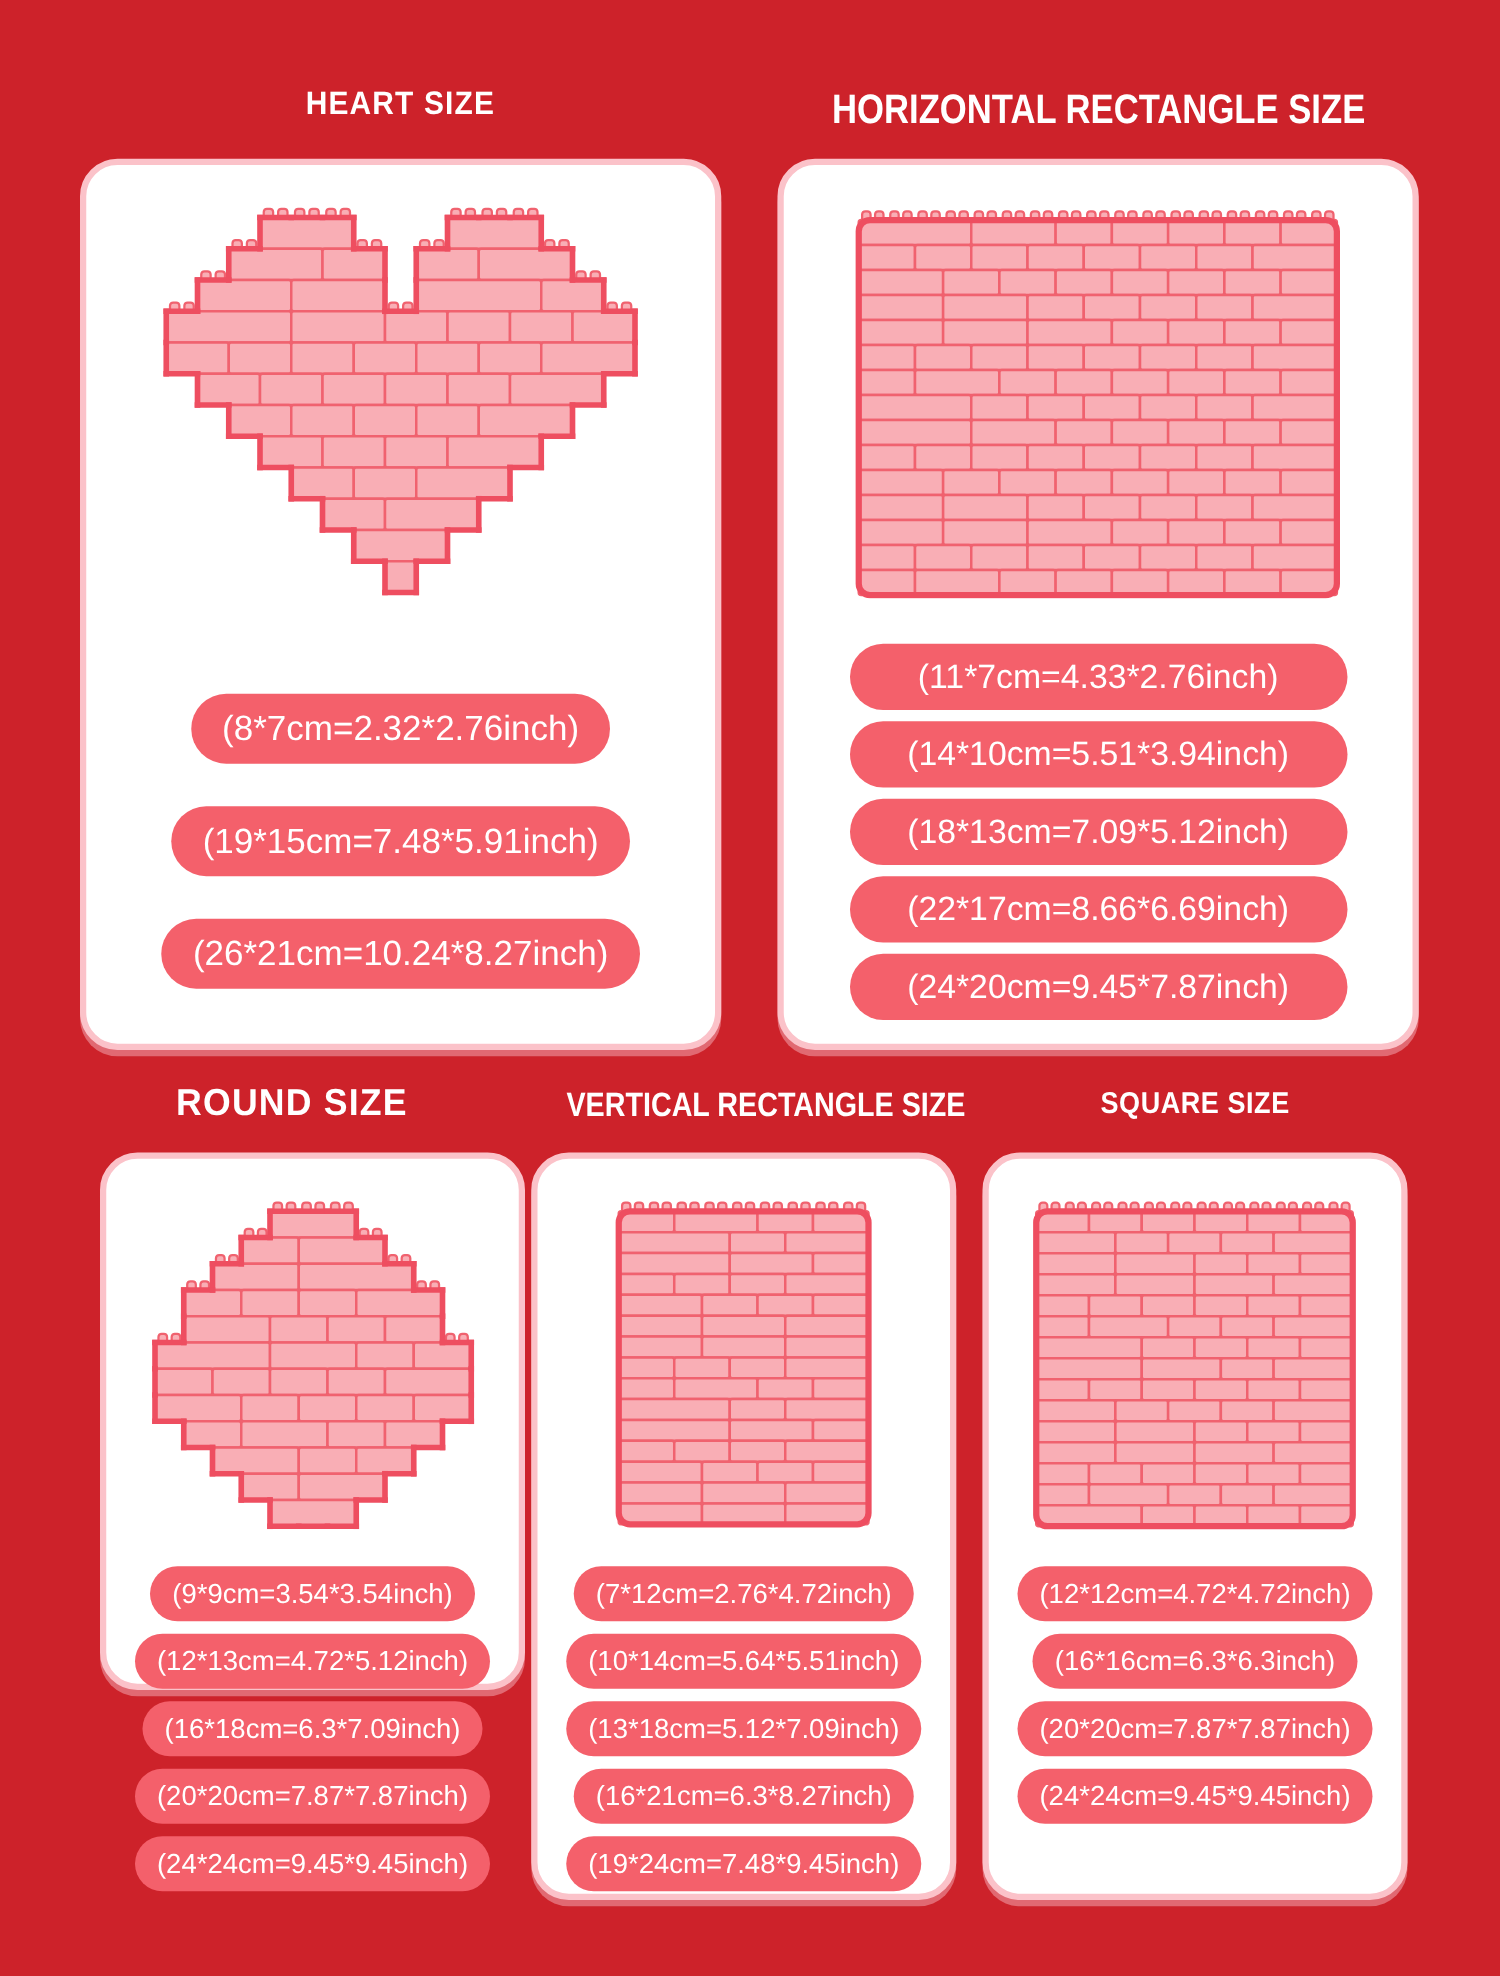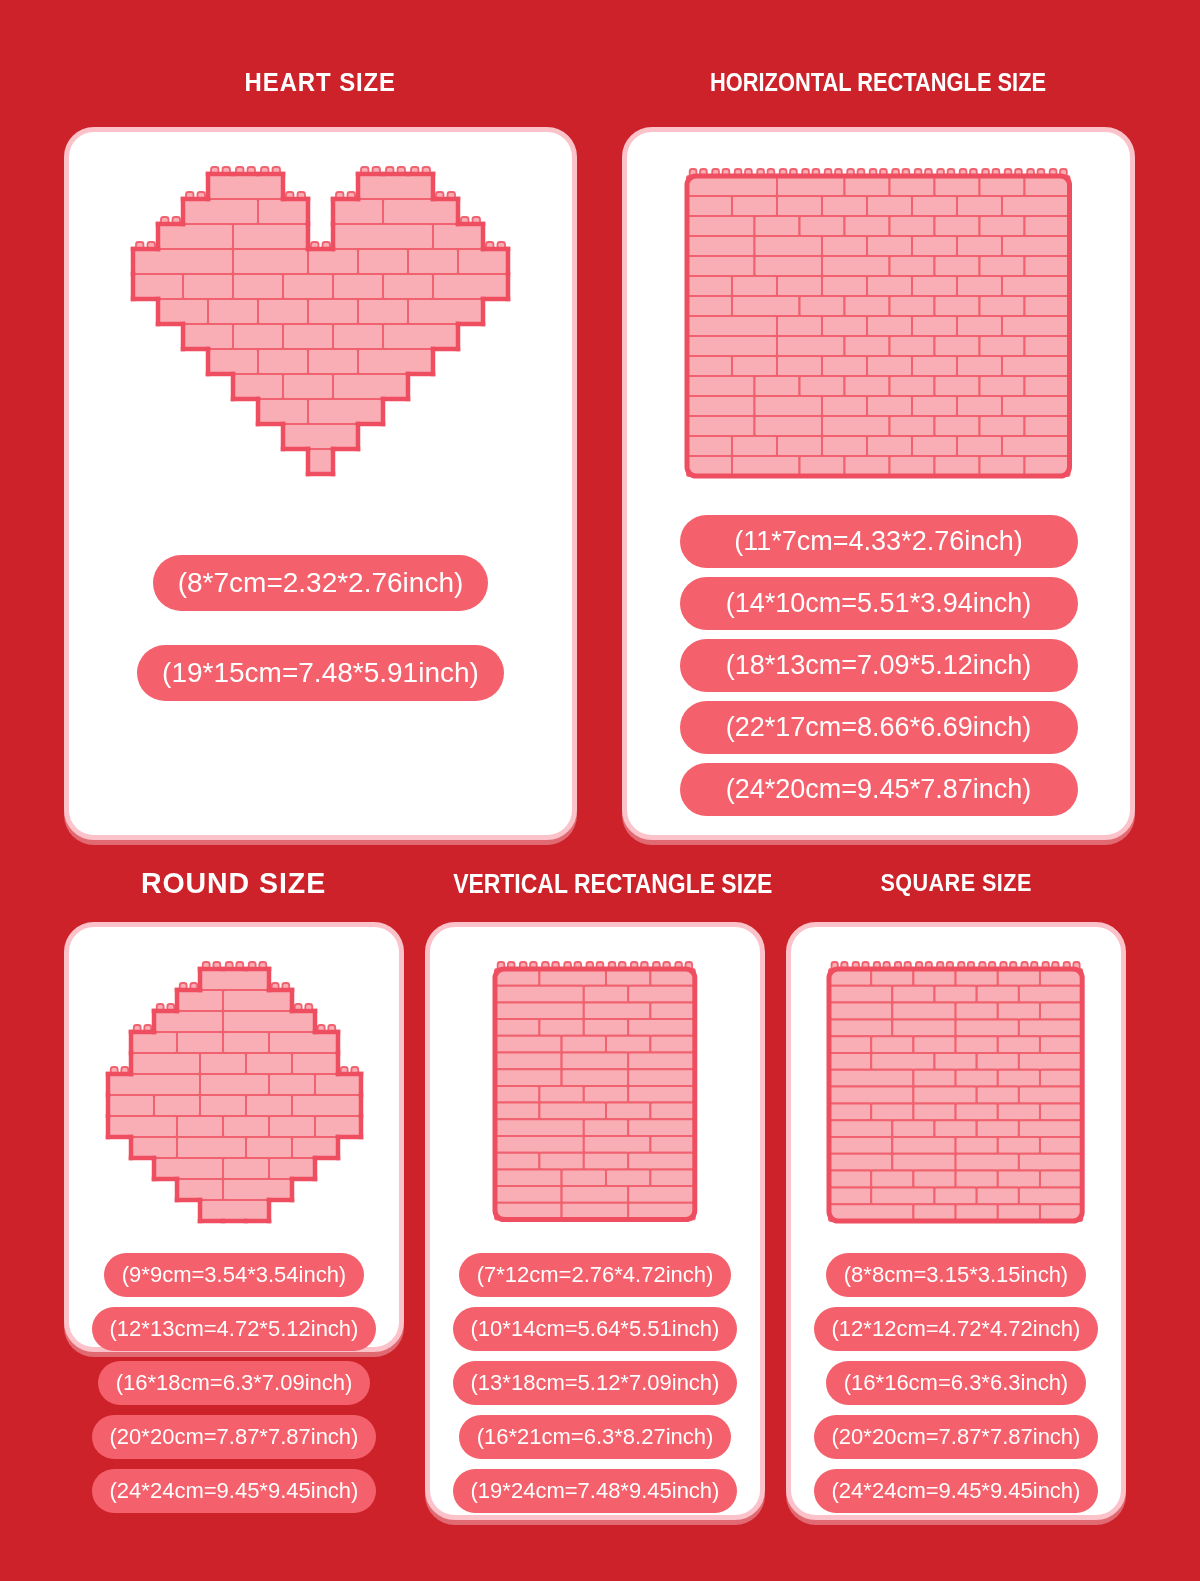--- a/index.html
+++ b/index.html
@@ -3,34 +3,34 @@
 <meta charset="utf-8">
 <style>
   html,body{margin:0;padding:0;background:#cd222a;}
   .canvas{position:relative;width:1200px;height:1581px;background:var(--bg,#cd222a);
           overflow:hidden;font-family:"Liberation Sans",sans-serif;}
   .title{position:absolute;color:var(--titleText,#fff);font-weight:bold;text-align:center;
          white-space:nowrap;line-height:1.15;}
   .title .tx{display:inline-block;transform-origin:center;}
   #title-heart{left:64px;top:68px;width:513px;font-size:26px;letter-spacing:1px;}
   #title-heart .tx{transform:scaleX(0.92);}
-  #title-horizontal{left:622px;top:68px;width:513px;font-size:26px;}
+  #title-horizontal{left:622px;top:68px;width:513px;font-size:33px;}
   #title-horizontal .tx{transform:scaleX(0.84);}
   #title-round{left:64px;top:866px;width:340px;font-size:30px;letter-spacing:1px;}
   #title-round .tx{transform:scaleX(0.95);}
   #title-vertical{left:425px;top:869px;width:340px;font-size:27px;}
   #title-vertical .tx{transform:scaleX(0.85);}
   #title-square{left:786px;top:869px;width:340px;font-size:24px;letter-spacing:0.5px;}
   #title-square .tx{transform:scaleX(0.9);}
 
   .card{position:absolute;background:var(--cardBg,#fff);border:5px solid var(--cardBorder,#fbc2c9);
         border-radius:30px;box-sizing:border-box;box-shadow:0 5px 0 rgba(250,194,201,0.45);}
   #card-heart{left:64px;top:127px;width:513px;height:713px;}
   #card-horizontal{left:622px;top:127px;width:513px;height:713px;}
-  #card-round{left:64px;top:922px;width:340px;height:430px;}
+  #card-round{left:80px;top:922px;width:340px;height:430px;}
   #card-vertical{left:425px;top:922px;width:340px;height:598px;}
   #card-square{left:786px;top:922px;width:340px;height:598px;}
 
   .shape-wrap{position:absolute;left:0;right:0;display:flex;justify-content:center;}
   #card-heart .shape-wrap{top:32px;}
   #card-horizontal .shape-wrap{top:34px;}
   #card-round .shape-wrap,#card-vertical .shape-wrap,#card-square .shape-wrap{top:32px;}
 
   .pills{position:absolute;left:0;right:0;display:flex;flex-direction:column;align-items:center;}
   #card-heart .pills{top:423px;gap:34px;}
@@ -201,20 +201,21 @@
           <line x1="203" y1="285" x2="228" y2="285" stroke="#ee4e60" stroke-width="4.5" stroke-linecap="square"></line>
           <line x1="228" y1="260" x2="228" y2="285" stroke="#ee4e60" stroke-width="4.5" stroke-linecap="square"></line>
           <line x1="178" y1="310" x2="203" y2="310" stroke="#ee4e60" stroke-width="4.5" stroke-linecap="square"></line>
           <line x1="178" y1="285" x2="178" y2="310" stroke="#ee4e60" stroke-width="4.5" stroke-linecap="square"></line>
           <line x1="203" y1="285" x2="203" y2="310" stroke="#ee4e60" stroke-width="4.5" stroke-linecap="square"></line>
         </svg>
       </div>
     <div class="pills" id="pills-heart">
         <div class="pill pill-lg">(8*7cm=2.32*2.76inch)</div>
         <div class="pill pill-lg">(19*15cm=7.48*5.91inch)</div>
+        <div class="pill pill-lg">(26*21cm=10.24*8.27inch)</div>
       </div>
   </div>
 
   <div class="card" id="card-horizontal">
     <div class="shape-wrap" id="shape-horizontal">
         <svg width="388.5" height="313" viewBox="0 0 388.5 313">
           <rect x="5.699999999999999" y="3" width="6.75" height="11" rx="2.5" fill="#f9aeb5" stroke="#f0626f" stroke-width="1.8"></rect>
           <rect x="16.049999999999997" y="3" width="6.75" height="11" rx="2.5" fill="#f9aeb5" stroke="#f0626f" stroke-width="1.8"></rect>
           <rect x="28.2" y="3" width="6.75" height="11" rx="2.5" fill="#f9aeb5" stroke="#f0626f" stroke-width="1.8"></rect>
           <rect x="38.55" y="3" width="6.75" height="11" rx="2.5" fill="#f9aeb5" stroke="#f0626f" stroke-width="1.8"></rect>
@@ -677,21 +678,20 @@
           <rect x="192.9" y="228.4" width="63.300000000000004" height="16.8" rx="2" fill="#f9aeb5" stroke="#f0626f" stroke-width="2"></rect>
           <rect x="3" y="245.20000000000002" width="84.4" height="16.8" rx="2" fill="#f9aeb5" stroke="#f0626f" stroke-width="2"></rect>
           <rect x="87.4" y="245.20000000000002" width="42.2" height="16.8" rx="2" fill="#f9aeb5" stroke="#f0626f" stroke-width="2"></rect>
           <rect x="129.60000000000002" y="245.20000000000002" width="42.2" height="16.8" rx="2" fill="#f9aeb5" stroke="#f0626f" stroke-width="2"></rect>
           <rect x="171.8" y="245.20000000000002" width="42.2" height="16.8" rx="2" fill="#f9aeb5" stroke="#f0626f" stroke-width="2"></rect>
           <rect x="214" y="245.20000000000002" width="42.2" height="16.8" rx="2" fill="#f9aeb5" stroke="#f0626f" stroke-width="2"></rect>
           <rect x="3" y="10" width="253.20000000000002" height="252" rx="9" fill="none" stroke="#ee4e60" stroke-width="5"></rect>
         </svg>
       </div>
     <div class="pills" id="pills-square">
-        <div class="pill pill-sm">(8*8cm=3.15*3.15inch)</div>
         <div class="pill pill-sm">(12*12cm=4.72*4.72inch)</div>
         <div class="pill pill-sm">(16*16cm=6.3*6.3inch)</div>
         <div class="pill pill-sm">(20*20cm=7.87*7.87inch)</div>
         <div class="pill pill-sm">(24*24cm=9.45*9.45inch)</div>
       </div>
   </div>
 
 </div>
 
 </body></html>

